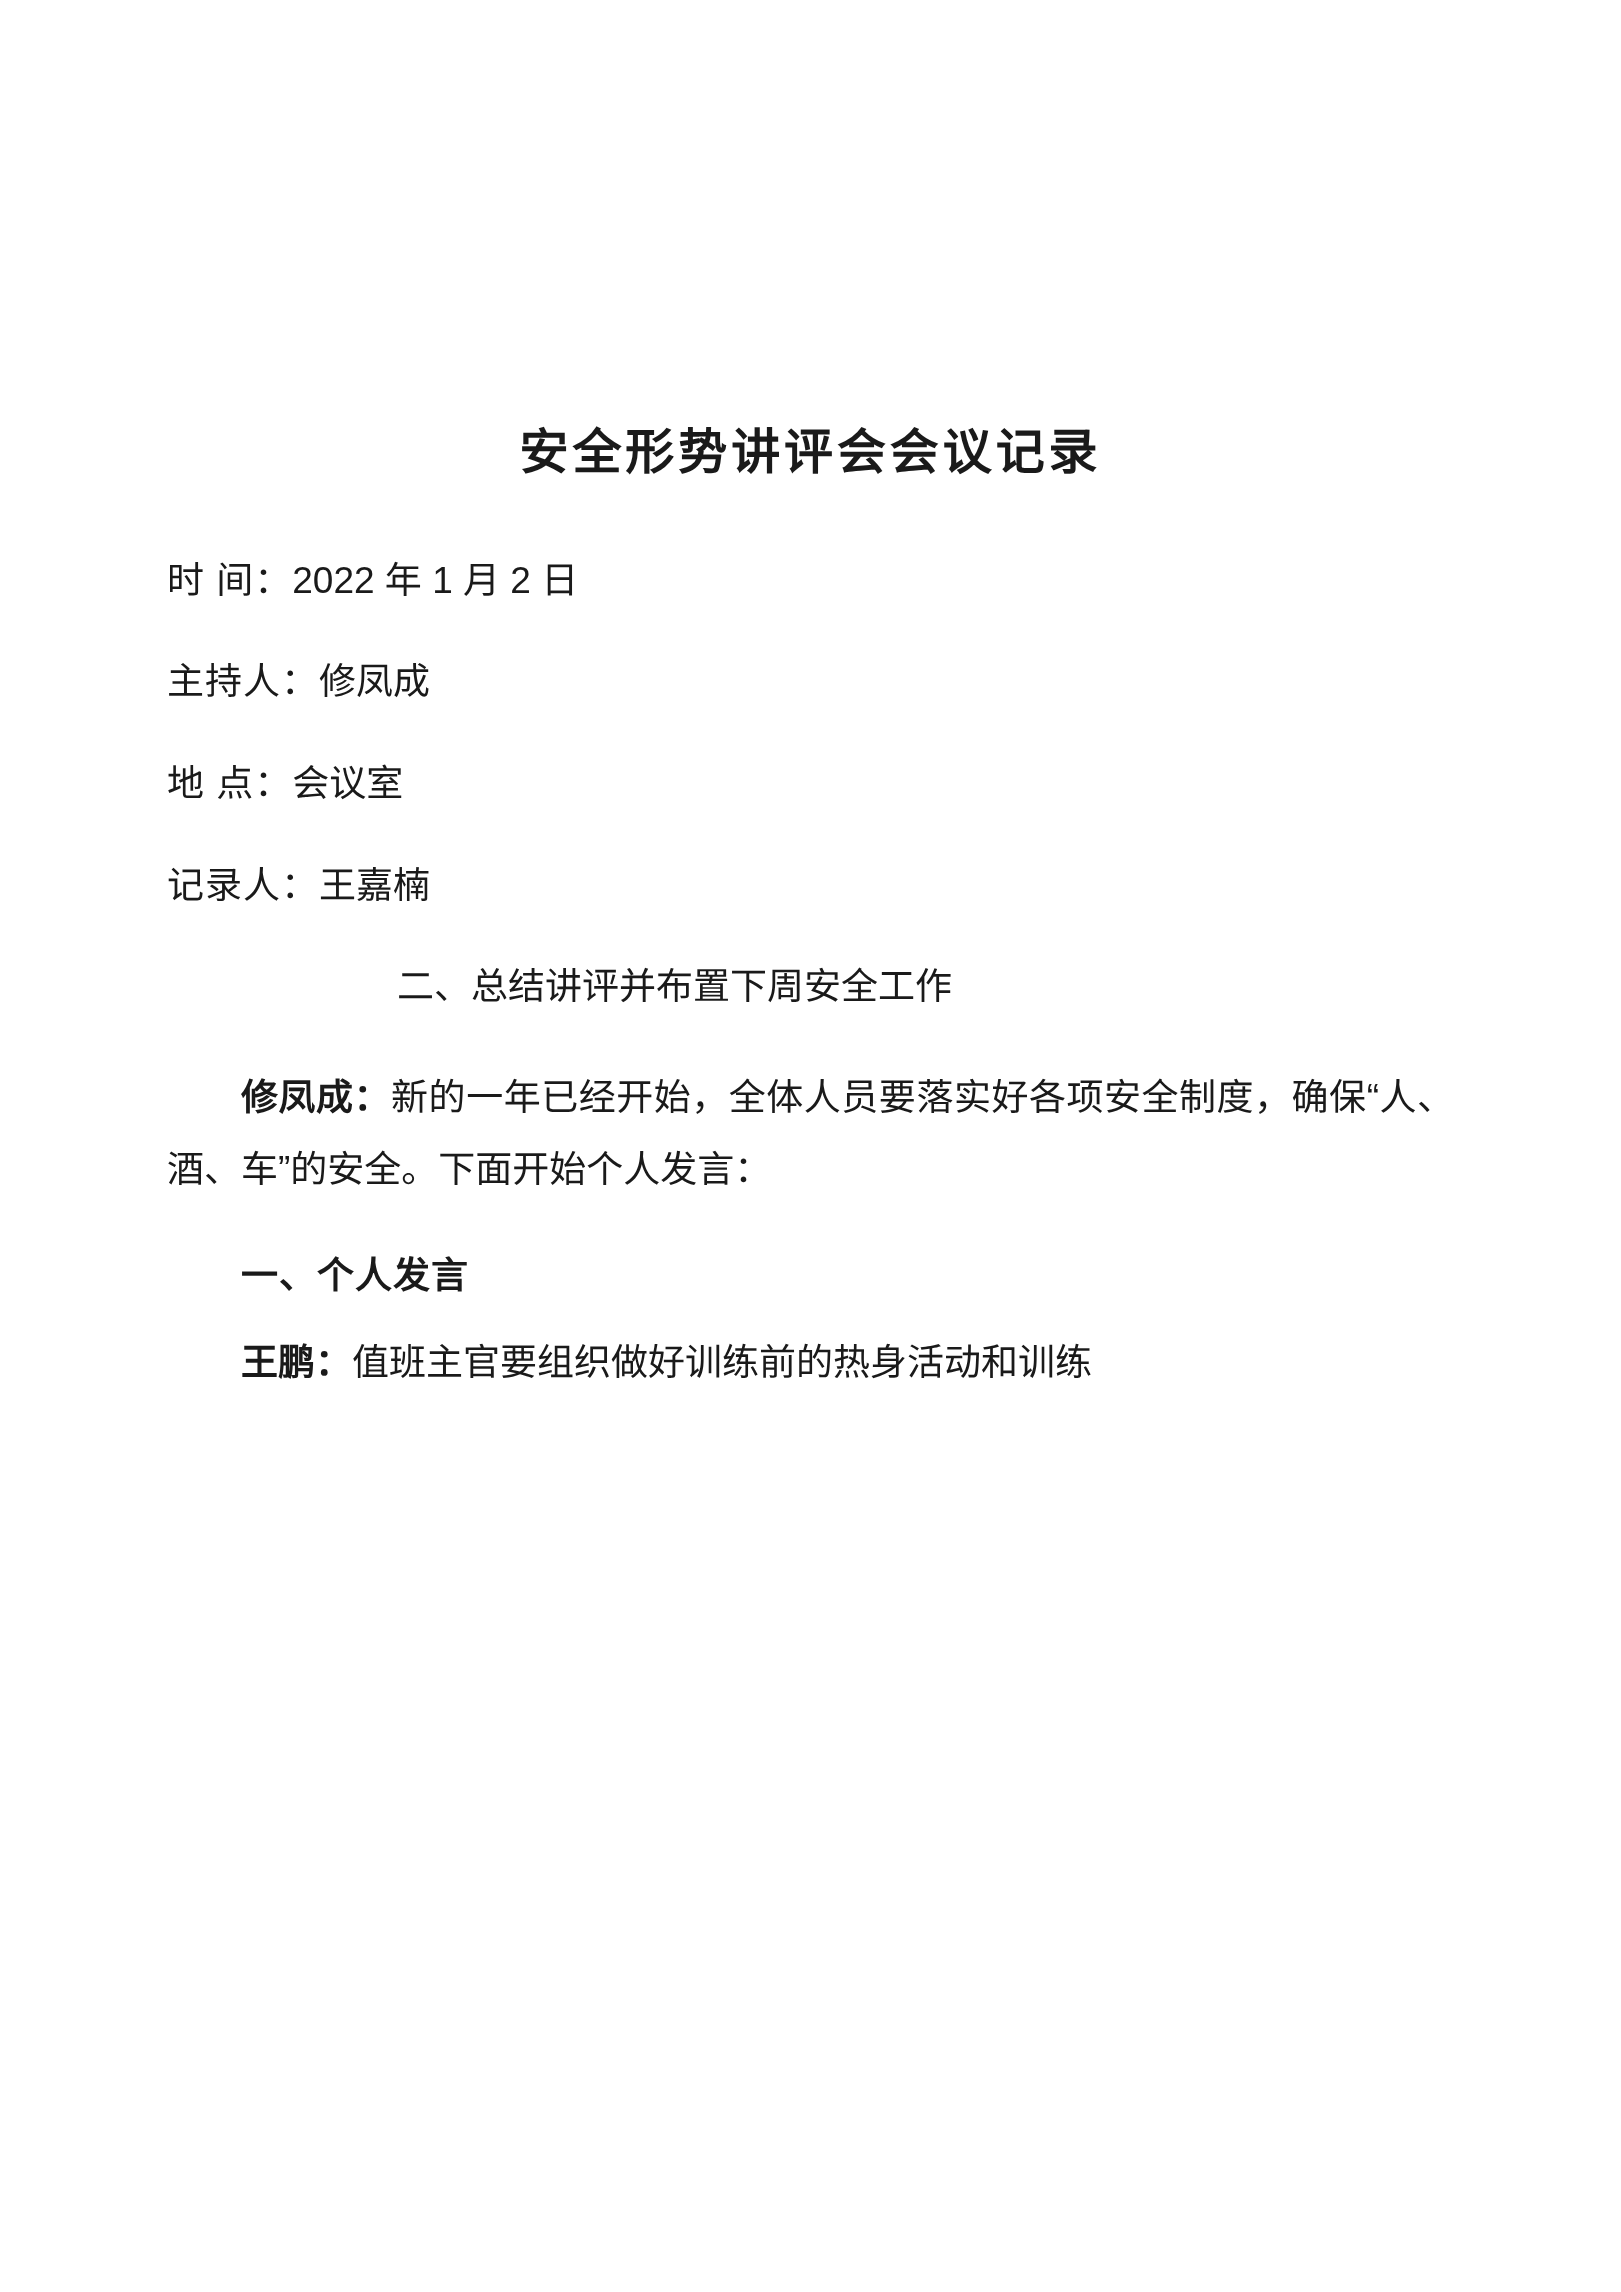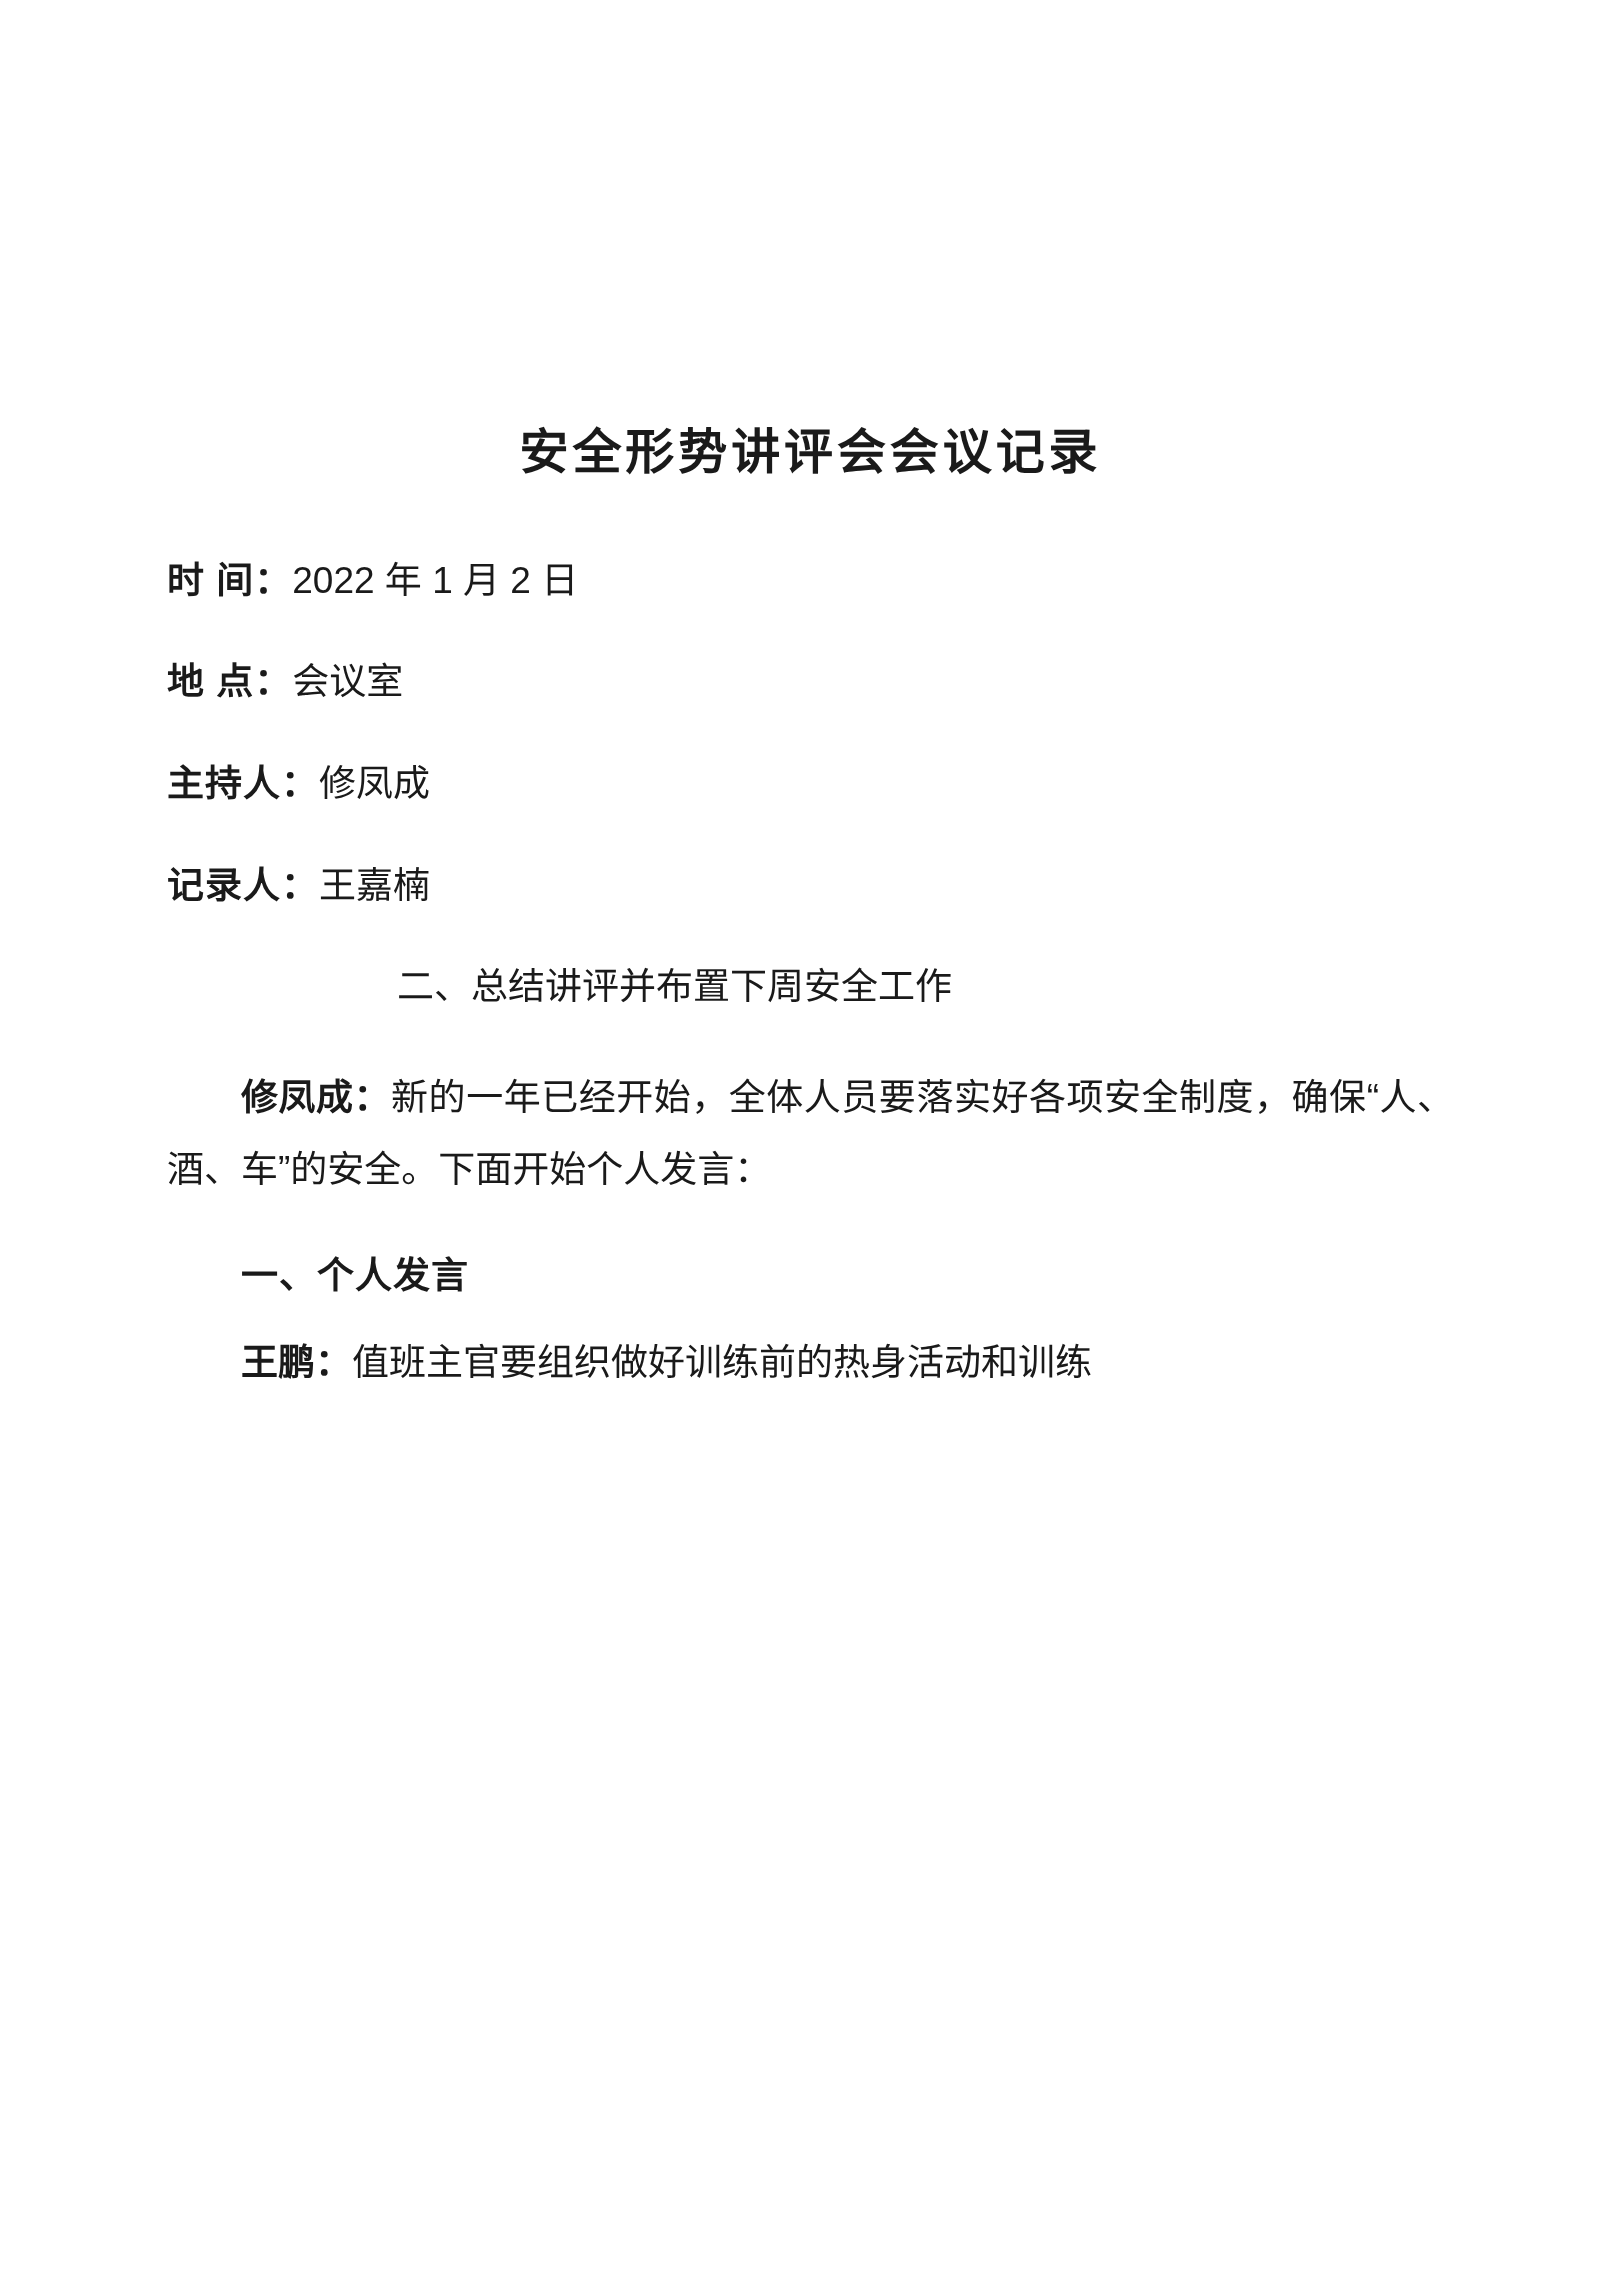--- a/index.html
+++ b/index.html
@@ -30,21 +30,21 @@
     line-height: 1.3;
   }
   .meta-line {
     font-size: 37px;
     line-height: 1.45;
     margin: 0 0 48px 0;
     display: block;
     white-space: pre;
   }
   .meta-label {
-    font-weight: 700;
+    font-weight: 400;
     letter-spacing: 1px;
   }
   .meta-value {
     font-weight: 400;
   }
   .agenda-sub {
     font-size: 37px;
     line-height: 1.45;
     margin: 0 0 48px 0;
     padding-left: 230px;
@@ -78,23 +78,23 @@
 </style>
 </head>
 <body>
 
 <div class="page">
 
   <h1 class="doc-title">安全形势讲评会会议记录</h1>
 
   <p class="meta-line"><span class="meta-label">时 间：</span><span class="meta-value">2022 年 1 月 2 日</span></p>
 
+  <p class="meta-line"><span class="meta-label">主持人：</span><span class="meta-value">修凤成</span></p>
+
   <p class="meta-line"><span class="meta-label">地 点：</span><span class="meta-value">会议室</span></p>
-
-  <p class="meta-line"><span class="meta-label">主持人：</span><span class="meta-value">修凤成</span></p>
 
 
   <p class="meta-line"><span class="meta-label">记录人：</span><span class="meta-value">王嘉楠</span></p>
 
 
   <p class="agenda-sub">二、总结讲评并布置下周安全工作</p>
 
 
   <p class="body-para indent2"><span class="speaker">修凤成：</span><span>新的一年已经开始，全体人员要落实好各项安全制度，确保“人、酒、车”的安全。下面开始个人发言：</span></p>
 

